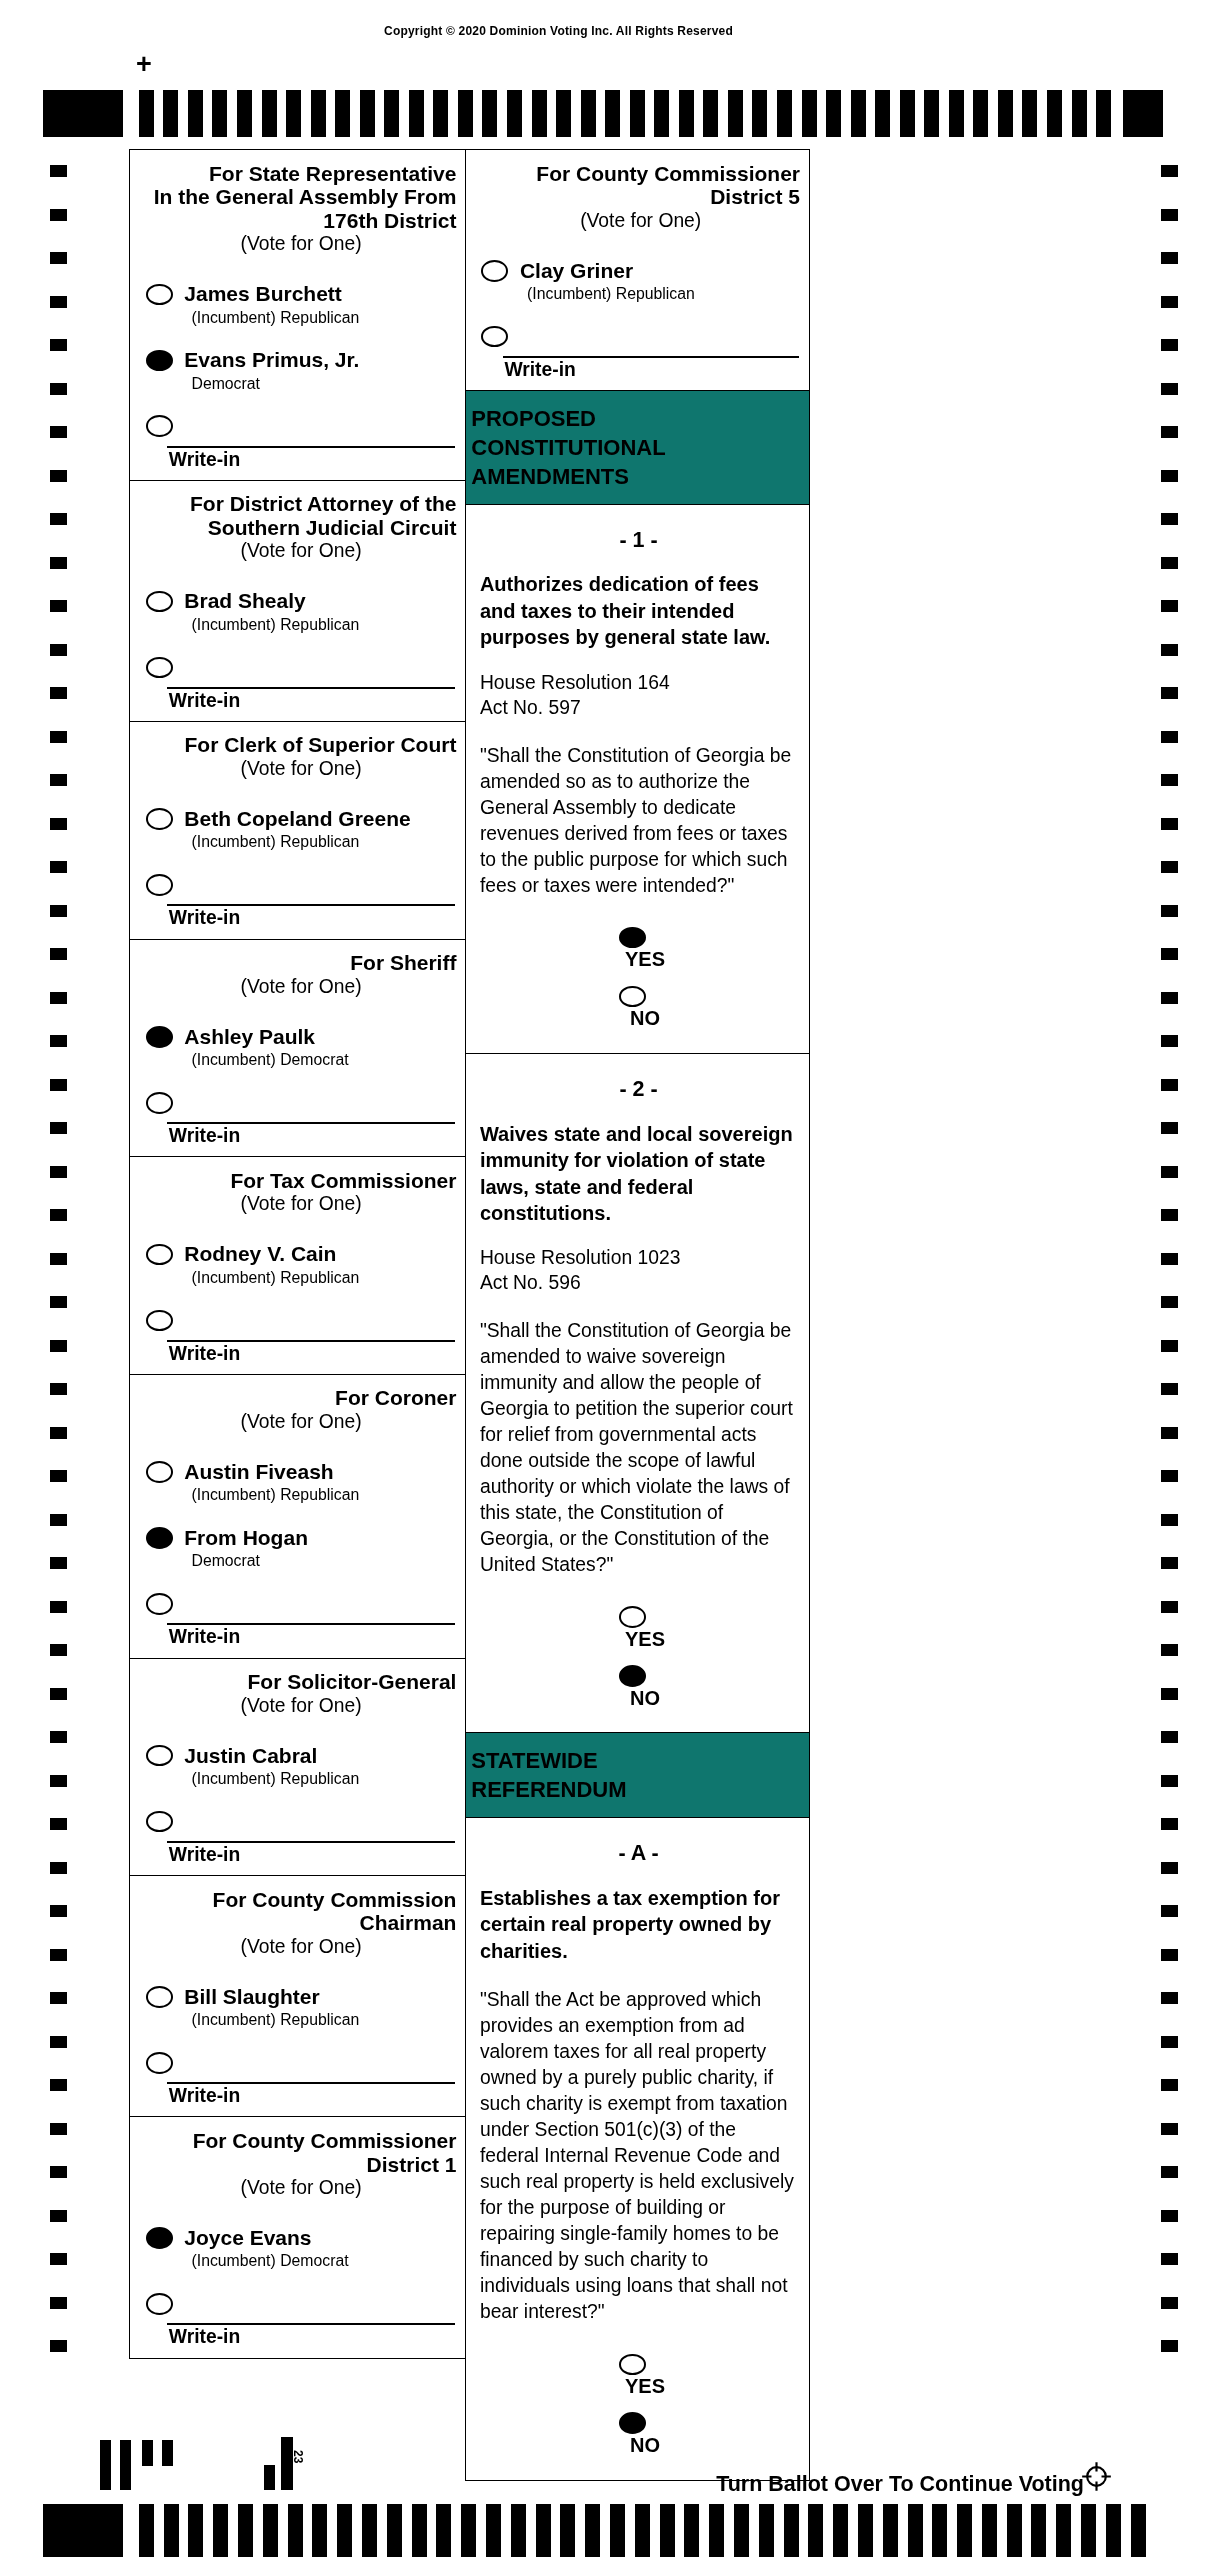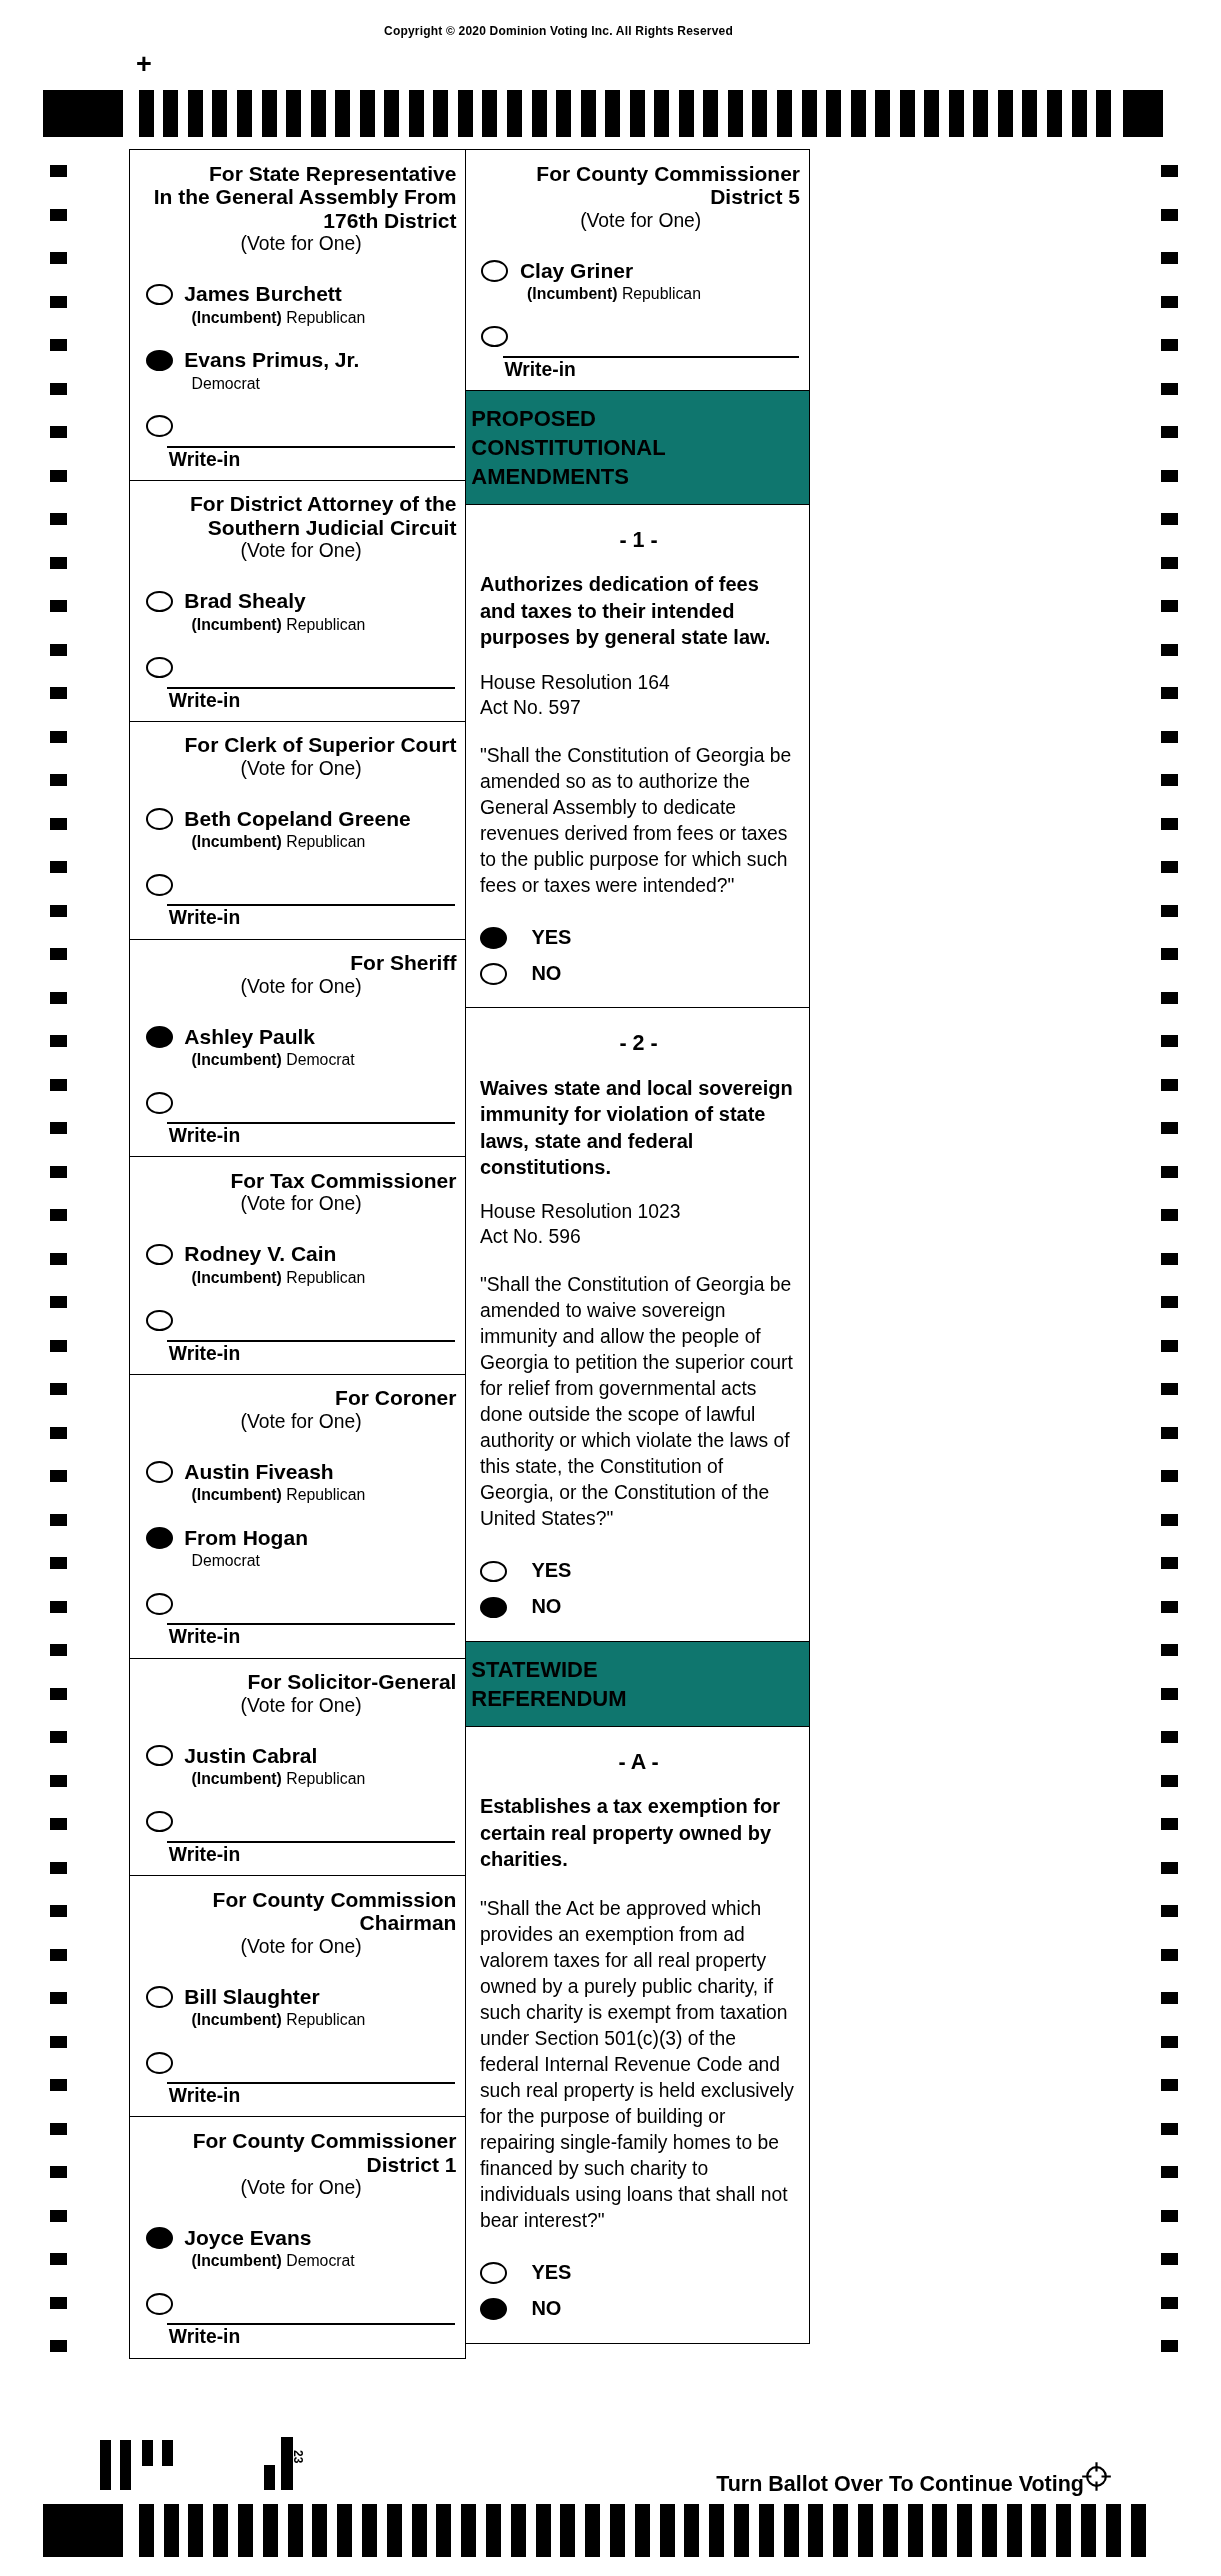--- a/index.html
+++ b/index.html
@@ -43,41 +43,41 @@
   .col > .contest-box:first-child, .col > .measure-box:first-child{margin-top:0;}
   .contest-title-line{text-align:right;font-weight:bold;font-size:21px;line-height:23.6px;}
   .vote-for{text-align:center;font-size:19.3px;line-height:23px;margin-bottom:27px;}
 
   .option-row{display:flex;align-items:flex-start;margin-bottom:20px;min-height:44px;}
   .bubble{width:27px;height:21.5px;border:2.1px solid #000;border-radius:50%;
     background:#fff;flex:none;margin-right:11.5px;margin-top:1.4px;box-sizing:border-box;}
   .bubble.filled{background:#000;}
   .candidate-name{font-weight:bold;font-size:21px;line-height:23px;}
   .candidate-sub{font-size:15.8px;line-height:21.5px;margin-left:7.2px;margin-top:1.4px;}
-  .candidate-sub .inc{font-weight:bold;}
+  .candidate-sub .inc{font-weight:normal;}
 
   .write-in-block{margin-top:2.9px;}
   .write-in-block .option-row{margin-bottom:8.6px;min-height:21.5px;}
   .write-in-line{border-top:2.1px solid #000;margin-left:21.5px;margin-right:1.4px;}
   .write-in-label{font-weight:bold;font-size:19.3px;line-height:24px;margin-left:23px;
     padding-bottom:2.9px;}
 
   .section-header-box{border:1.4px solid #000;margin-top:-1.4px;padding:13px 5.7px;
     text-align:left;background:#0f766e;}
   .section-header-line{font-weight:bold;font-size:22px;line-height:29px;}
 
   .measure-box{border:1.4px solid #000;margin-top:-1.4px;background:#fff;
     padding:7.2px 11.5px 10px 14.3px;}
   .measure-number{text-align:center;font-weight:bold;font-size:21.5px;
     margin:15.8px 0 18.6px;}
   .measure-summary{font-weight:bold;font-size:20px;line-height:26.5px;margin-bottom:18.6px;}
   .authority-line{font-size:19.3px;line-height:25px;}
   .measure-question{font-size:19.3px;line-height:26px;margin-top:23px;}
   .measure-votes{margin-top:27px;}
-  .vote-row{display:flex;align-items:flex-end;margin-bottom:13px;}
+  .vote-row{display:flex;align-items:center;margin-bottom:13px;flex-direction:column;}
   .vote-row .vote-label{font-weight:bold;font-size:20px;margin-left:13px;}
 </style>
 </head>
 <body>
 
 <div class="ballot">
 
   <div class="copyright">Copyright © 2020 Dominion Voting Inc. All Rights Reserved</div>
   <div class="plus-mark">+</div>
 

